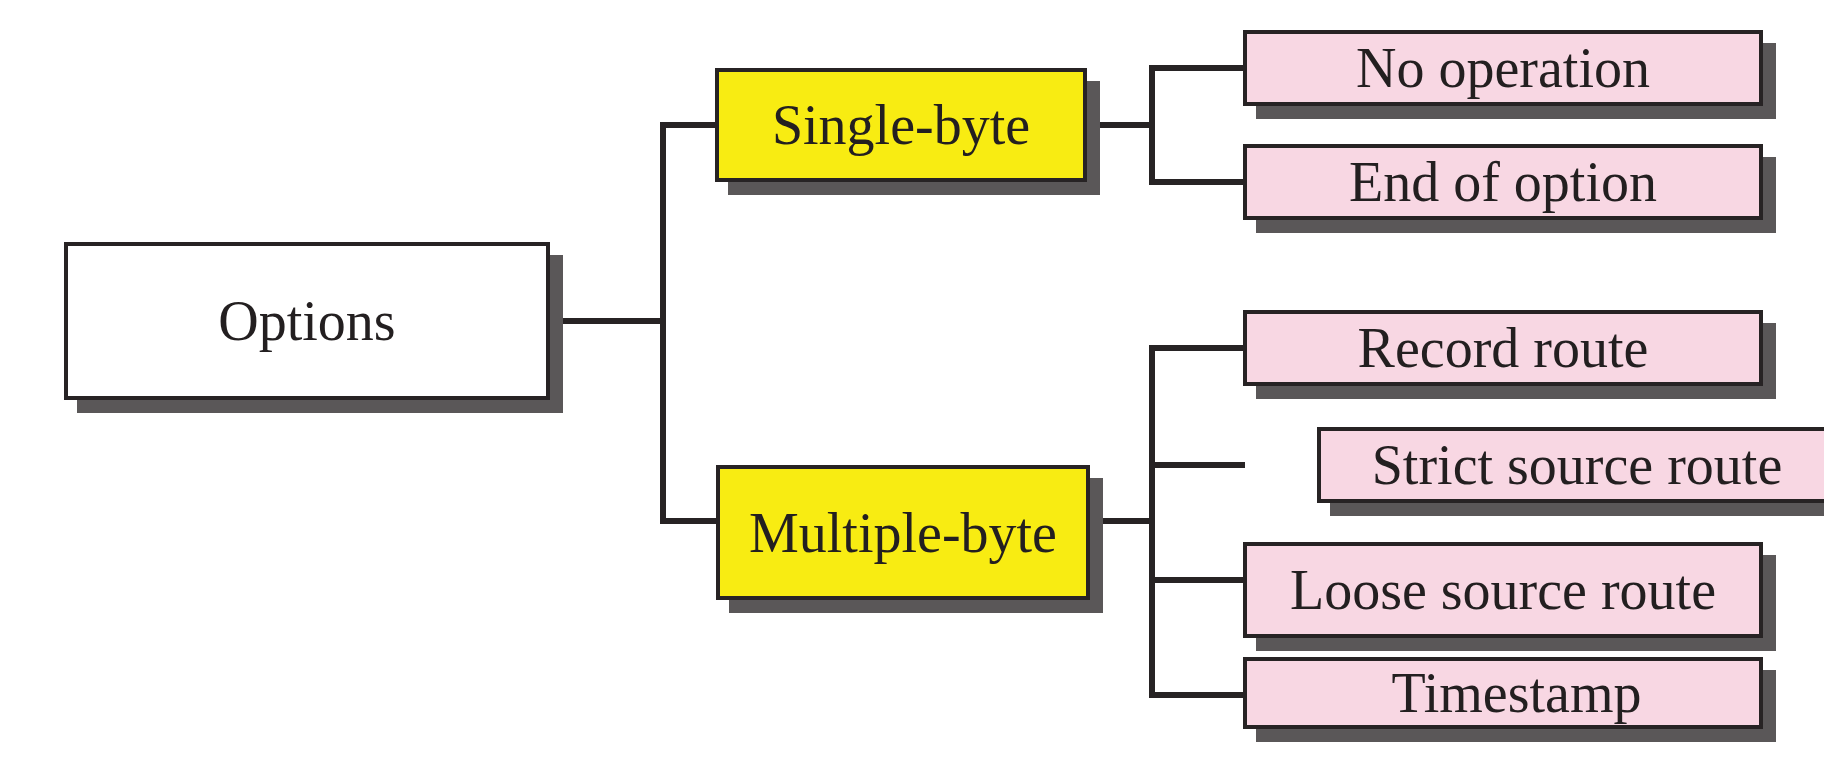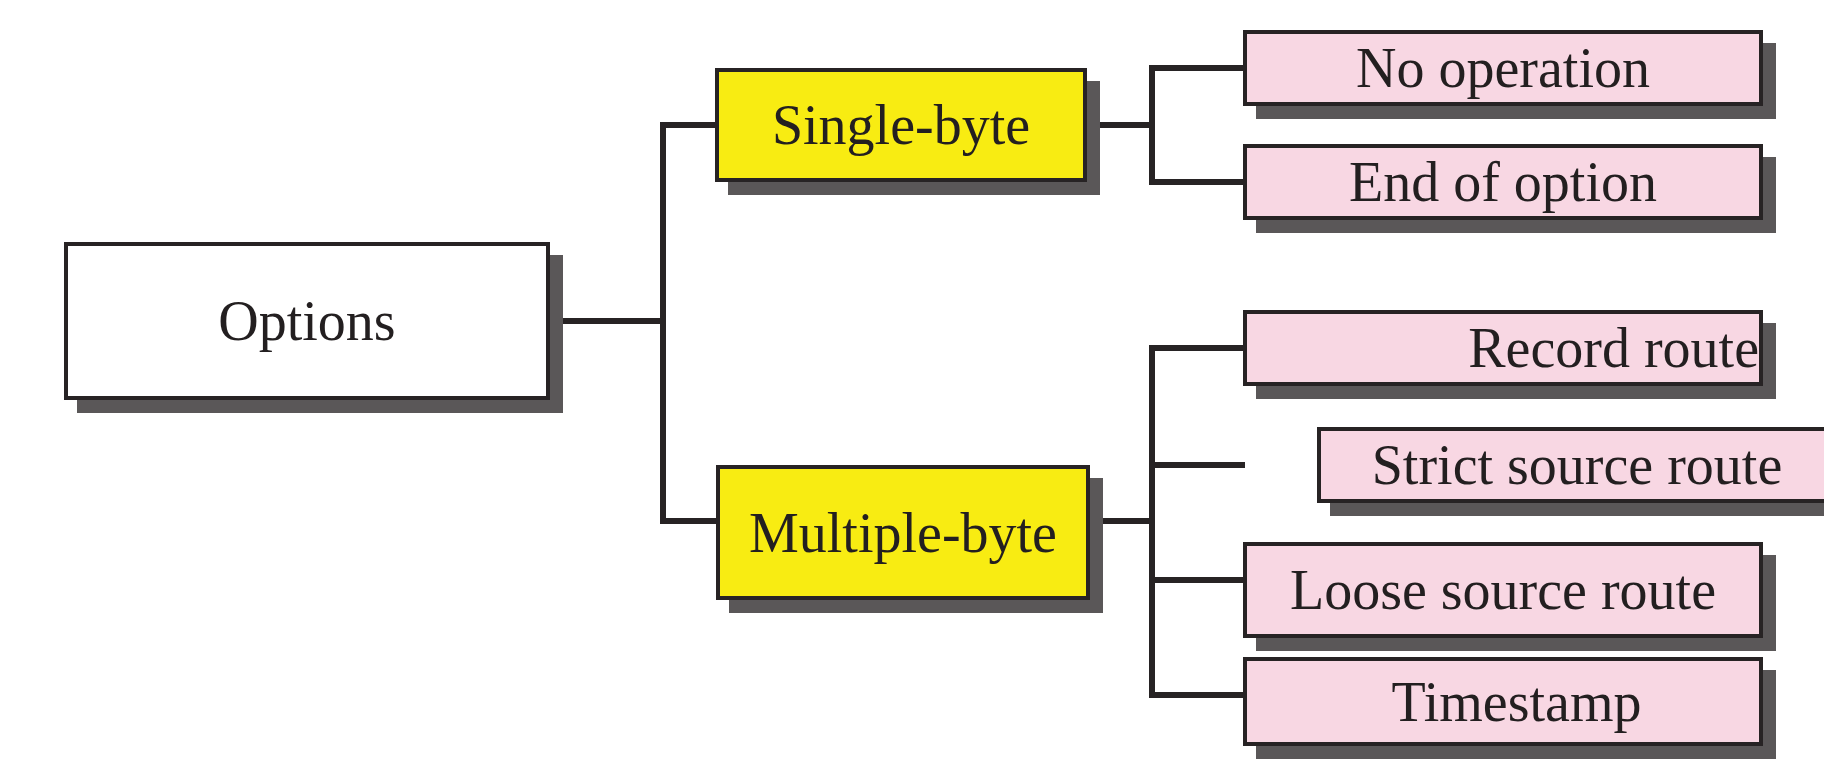--- a/index.html
+++ b/index.html
@@ -56,33 +56,33 @@
   </div>
 
   <div class="node leaf" style="left:1243px; top:30px; width:520px; height:76px;justify-content:center;">
     <span>No operation</span>
   </div>
 
   <div class="node leaf" style="left:1243px; top:144px; width:520px; height:76px;">
     <span>End of option</span>
   </div>
 
-  <div class="node leaf" style="left:1243px; top:310px; width:520px; height:76px;justify-content:flex-end;">
+  <div class="node leaf" style="left:1243px; top:310px; width:520px; height:76px;">
     <span>Record route</span>
   </div>
 
   <div class="node leaf" style="left:1317px; top:427px; width:520px; height:76px;">
     <span>Strict source route</span>
   </div>
 
   <div class="node leaf" style="left:1243px; top:542px; width:520px; height:96px;">
     <span>Loose source route</span>
   </div>
 
-  <div class="node leaf" style="left:1243px; top:657px; width:520px; height:89px;padding-left:27px;">
+  <div class="node leaf" style="left:1243px; top:657px; width:520px; height:72px;padding-left:27px;">
     <span>Timestamp</span>
   </div>
 
   <div class="line" style="left:548px; top:318px; width:118px; height:6px;"></div>
 
   <div class="line" style="left:660px; top:122px; width:6px; height:402px;"></div>
 
   <div class="line" style="left:660px; top:122px; width:58px; height:6px;"></div>
 
   <div class="line" style="left:660px; top:518px; width:59px; height:6px;"></div>

